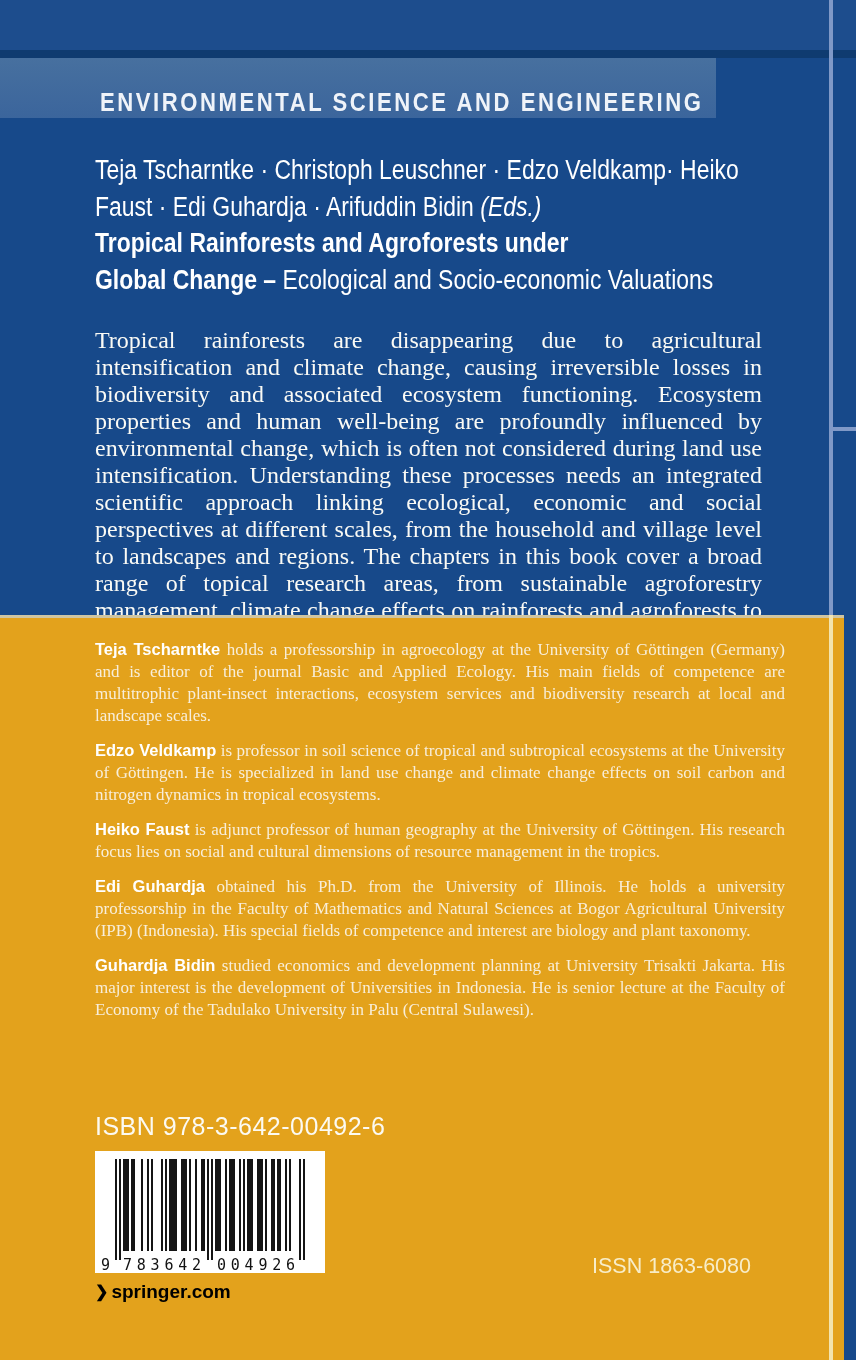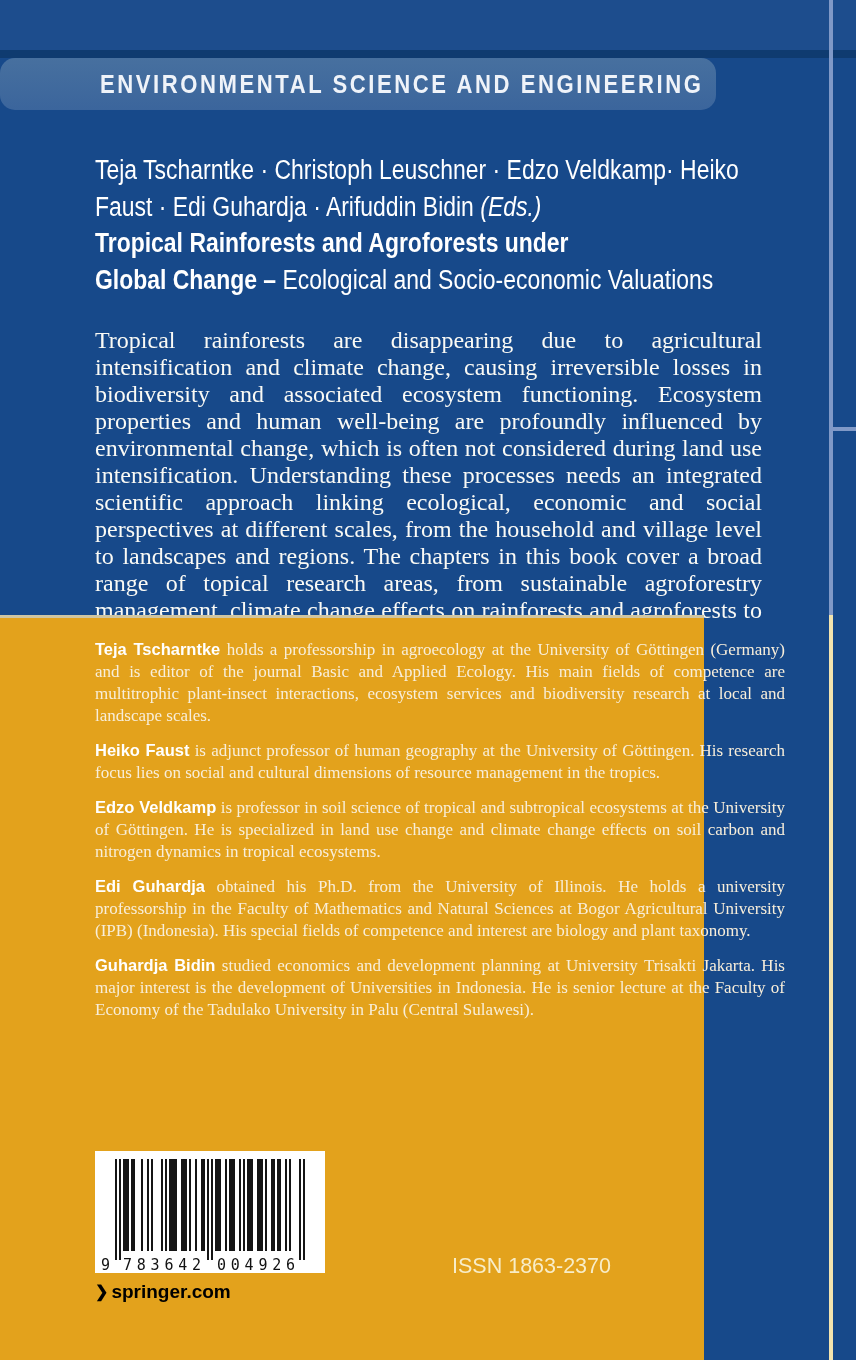--- a/index.html
+++ b/index.html
@@ -2,39 +2,39 @@
 <html><head>
 <meta charset="utf-8">
 <style>
   html,body{margin:0;padding:0;background:#222;}
   .cover{position:relative;width:856px;height:1360px;background:#17498A;overflow:hidden;
          font-family:"Liberation Sans",sans-serif;}
 
   
   .top-strip{position:absolute;left:0;top:0;width:856px;height:50px;background:#1D4D8D;}
   .top-dark-line{position:absolute;left:0;top:50px;width:856px;height:8px;background:#0F3B70;}
-  .series-banner{position:absolute;left:0;top:58px;width:716px;height:52px;
+  .series-banner{position:absolute;left:0;top:58px;width:716px;height:60px;
                  background:linear-gradient(180deg,#47709F 0%,#3B659C 100%);
-                 display:flex;align-items:center;border-radius:15px;}
+                 display:flex;align-items:flex-end;}
   .series-banner .series-label{margin-left:100px;font-weight:700;font-size:26px;
                  letter-spacing:3px;color:#EFF3F9;white-space:nowrap;
                  transform:scaleX(0.85);transform-origin:0 50%;}
 
   .header-block{position:absolute;left:95px;top:152px;width:860px;color:#FFFFFF;
                 font-size:27px;line-height:36.5px;white-space:nowrap;
                 transform:scaleX(0.85);transform-origin:0 0;}
   .header-block .eds{font-style:italic;}
   .header-block .bold{font-weight:700;}
 
   .synopsis{position:absolute;left:95px;top:327px;width:667px;
             font-family:"Liberation Serif",serif;font-size:24px;line-height:27px;
             text-align:justify;color:#FAFAF5;margin:0;}
 
   
-  .orange-section{position:absolute;left:0;top:615px;width:704px;height:745px;
+  .orange-section{position:absolute;left:0;top:615px;width:844px;height:745px;
                   background:#E3A21C;border-top:3px solid #CFC5A2;box-sizing:border-box;}
   .bios{position:absolute;left:95px;top:20px;width:690px;}
   .bio{margin:0 0 12px 0;font-family:"Liberation Serif",serif;font-size:17px;
        line-height:22px;text-align:justify;color:#F8EEDA;}
   .bio-name{font-family:"Liberation Sans",sans-serif;font-weight:700;font-size:16.5px;
             color:#FFFFFF;}
 
   .isbn{position:absolute;left:95px;top:494px;font-size:25px;letter-spacing:0.5px;
         color:#FCFAF2;}
   .barcode-panel{position:absolute;left:95px;top:533px;width:230px;height:122px;
@@ -69,26 +69,27 @@
     <div><span>Faust · Edi Guhardja · Arifuddin Bidin </span><span class="eds">(Eds.)</span></div>
     <div class="bold">Tropical Rainforests and Agroforests under</div>
     <div><span class="bold">Global Change –</span><span> Ecological and Socio-economic Valuations</span></div>
   </div>
 
   <p class="synopsis">Tropical rainforests are disappearing due to agricultural intensification and climate change, causing irreversible losses in biodiversity and associated ecosystem functioning. Ecosystem properties and human well-being are profoundly influenced by environmental change, which is often not considered during land use intensification. Understanding these processes needs an integrated scientific approach linking ecological, economic and social perspectives at different scales, from the household and village level to landscapes and regions. The chapters in this book cover a broad range of topical research areas, from sustainable agroforestry management, climate change effects on rainforests and agroforests to integrated concepts of land use in tropical landscapes.</p>
 
   <div class="orange-section">
     <div class="bios" id="bios">
         <p class="bio"><span class="bio-name">Teja Tscharntke</span><span> holds a professorship in agroecology at the University of Göttingen (Germany) and is editor of the journal Basic and Applied Ecology. His main fields of competence are multitrophic plant-insect interactions, ecosystem services and biodiversity research at local and landscape scales.</span></p>
+        <p class="bio"><span class="bio-name">Edzo Veldkamp</span><span> is professor in soil science of tropical and subtropical ecosystems at the University of Göttingen. He is specialized in land use change and climate change effects on soil carbon and nitrogen dynamics in tropical ecosystems.</span></p>
         <p class="bio"><span class="bio-name">Heiko Faust</span><span> is adjunct professor of human geography at the University of Göttingen. His research focus lies on social and cultural dimensions of resource management in the tropics.</span></p>
-        <p class="bio"><span class="bio-name">Edzo Veldkamp</span><span> is professor in soil science of tropical and subtropical ecosystems at the University of Göttingen. He is specialized in land use change and climate change effects on soil carbon and nitrogen dynamics in tropical ecosystems.</span></p>
         <p class="bio"><span class="bio-name">Edi Guhardja</span><span> obtained his Ph.D. from the University of Illinois. He holds a university professorship in the Faculty of Mathematics and Natural Sciences at Bogor Agricultural University (IPB) (Indonesia). His special fields of competence and interest are biology and plant taxonomy.</span></p>
         <p class="bio"><span class="bio-name">Guhardja Bidin</span><span> studied economics and development planning at University Trisakti Jakarta. His major interest is the development of Universities in Indonesia. He is senior lecture at the Faculty of Economy of the Tadulako University in Palu (Central Sulawesi).</span></p>
       </div>
 
+    <div class="isbn">ISBN 978-3-642-00492-6</div>
 
     <div class="barcode-panel">
       <svg id="barcode-svg" width="230" height="122" viewBox="0 0 230 122">
           <rect x="20" y="8" width="2" height="101" fill="#151515"></rect>
           <rect x="24" y="8" width="2" height="101" fill="#151515"></rect>
           <rect x="28" y="8" width="2" height="92" fill="#151515"></rect>
           <rect x="30" y="8" width="2" height="92" fill="#151515"></rect>
           <rect x="32" y="8" width="2" height="92" fill="#151515"></rect>
           <rect x="36" y="8" width="2" height="92" fill="#151515"></rect>
           <rect x="38" y="8" width="2" height="92" fill="#151515"></rect>
@@ -133,21 +134,21 @@
           <rect x="190" y="8" width="2" height="92" fill="#151515"></rect>
           <rect x="194" y="8" width="2" height="92" fill="#151515"></rect>
           <rect x="204" y="8" width="2" height="101" fill="#151515"></rect>
           <rect x="208" y="8" width="2" height="101" fill="#151515"></rect>
           <text x="6" y="119">9</text>
           <text x="28" y="119" textLength="78" lengthAdjust="spacing">783642</text>
           <text x="122" y="119" textLength="78" lengthAdjust="spacing">004926</text>
         </svg>
     </div>
 
-    <div class="issn">ISSN 1863-2370</div>
+    <div class="issn">ISSN 1863-6080</div>
 
     <div class="publisher">
       <span class="chev">❯</span><span>springer.com</span>
     </div>
   </div>
 
   <div class="vline"></div>
   <div class="htick"></div>
 </div>
 

